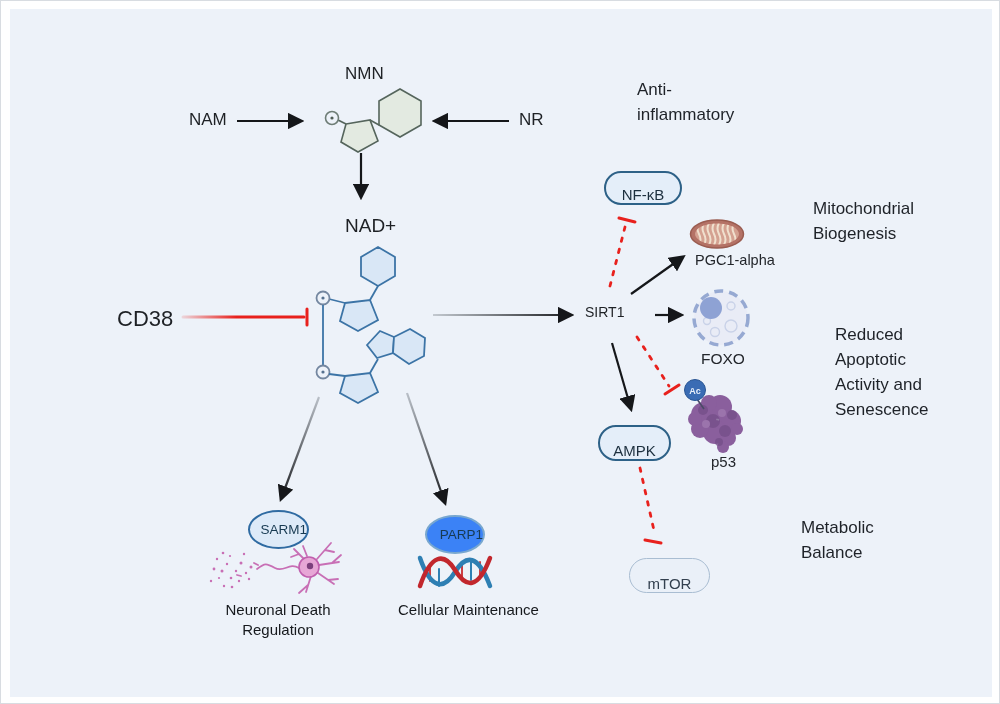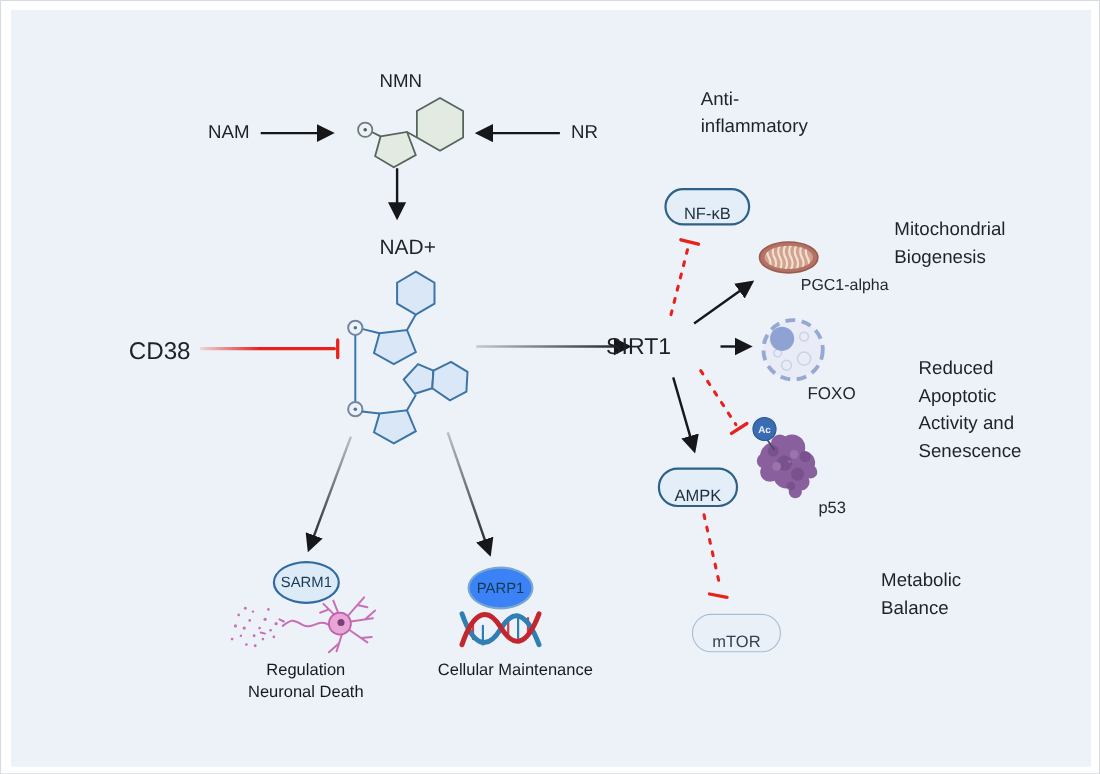--- a/index.html
+++ b/index.html
@@ -5,26 +5,26 @@
   * { margin:0; padding:0; box-sizing:border-box; }
   body { background:#ffffff; font-family:"Liberation Sans", sans-serif; }
   .frame { position:relative; width:1000px; height:704px; background:#ffffff;
            border:1px solid #d8dce1; overflow:hidden; }
   .panel { position:absolute; left:9px; top:8px; width:982px; height:688px;
            background:#edf2f9; }
   svg { position:absolute; left:0; top:0; font-family:inherit; }
   .lbl { position:absolute; font-size:17px; font-weight:500; color:#1e2125; white-space:nowrap; }
   .ann { position:absolute; font-size:17px; font-weight:400; color:#1e2228; line-height:25px; }
   .cap { position:absolute; font-size:15px; font-weight:500; color:#16191d; line-height:20px; text-align:center; }
-  .sub { position:absolute; font-size:14.5px; font-weight:400; color:#23262b; white-space:nowrap;margin-left:33px; }
+  .sub { position:absolute; font-size:14.5px; font-weight:400; color:#23262b; white-space:nowrap; }
   .pill { position:absolute; display:flex; align-items:flex-end; justify-content:center;
           background:#e4eef9; border:2px solid #2d6187; border-radius:18px;
           font-size:15px; font-weight:500; color:#1c2f3e; }
   .pill-light { border:1.6px solid #a9bdd2; color:#33404f; background:#eaf0f8; }
-  .ellipse { position:absolute; display:flex; align-items:center; justify-content:center;
+  .ellipse { position:absolute; display:flex; align-items:center; justify-content:flex-end;
              background:#ddeaf8; border-radius:50%; font-size:13.5px; font-weight:500; color:#173a52; }
 </style>
 </head>
 <body>
 
 <div class="frame">
   <div class="panel"></div>
 
   <svg width="1000" height="704" viewBox="0 0 1000 704">
     <defs>
@@ -203,21 +203,21 @@
       <path d="M419,557 C430,589 443,589 454,571 C465,553 477,553 489,585" stroke="#2e7fb3" stroke-width="4.5"></path>
       <path d="M419,585 C430,553 443,551 454,569 C465,587 477,589 489,557" stroke="#c2272d" stroke-width="4.5"></path>
     </g>
   </svg>
 
   <div class="lbl" style="left:344px;top:63px">NMN</div>
   <div class="lbl" style="left:188px;top:109px">NAM</div>
   <div class="lbl" style="left:518px;top:109px">NR</div>
   <div class="lbl" style="left:344px;top:214px;font-size:19px">NAD+</div>
   <div class="lbl" style="left:116px;top:305px;font-size:22px">CD38</div>
-  <div class="lbl" style="left:550px;top:303px;font-size:21px">SIRT1</div>
+  <div class="lbl" style="left:584px;top:303px;font-size:14px">SIRT1</div>
 
   <div class="ann" style="left:636px;top:76px">
     <div>Anti-</div>
     <div>inflammatory</div>
   </div>
   <div class="ann" style="left:834px;top:321px">
     <div>Reduced</div>
     <div>Apoptotic</div>
     <div>Activity and</div>
     <div>Senescence</div>
@@ -245,19 +245,19 @@
   </div>
   <div class="ellipse" style="left:424px;top:514px;width:60px;height:39px;border:2px solid #78a7cf;background:#3b82f6">
     <span>PARP1</span>
   </div>
 
   <div class="sub" style="left:694px;top:251px">PGC1-alpha</div>
   <div class="sub" style="left:700px;top:349px;font-size:15.5px">FOXO</div>
   <div class="sub" style="left:710px;top:452px;font-size:15px">p53</div>
 
   <div class="cap" style="left:202px;top:599px;width:150px">
+    <div>Neuronal Death</div>
     <div>Regulation</div>
-    <div>Neuronal Death</div>
   </div>
   <div class="cap" style="left:385px;top:599px;width:165px">
     <div>Cellular Maintenance</div>
   </div>
 </div>
 
 </body></html>

